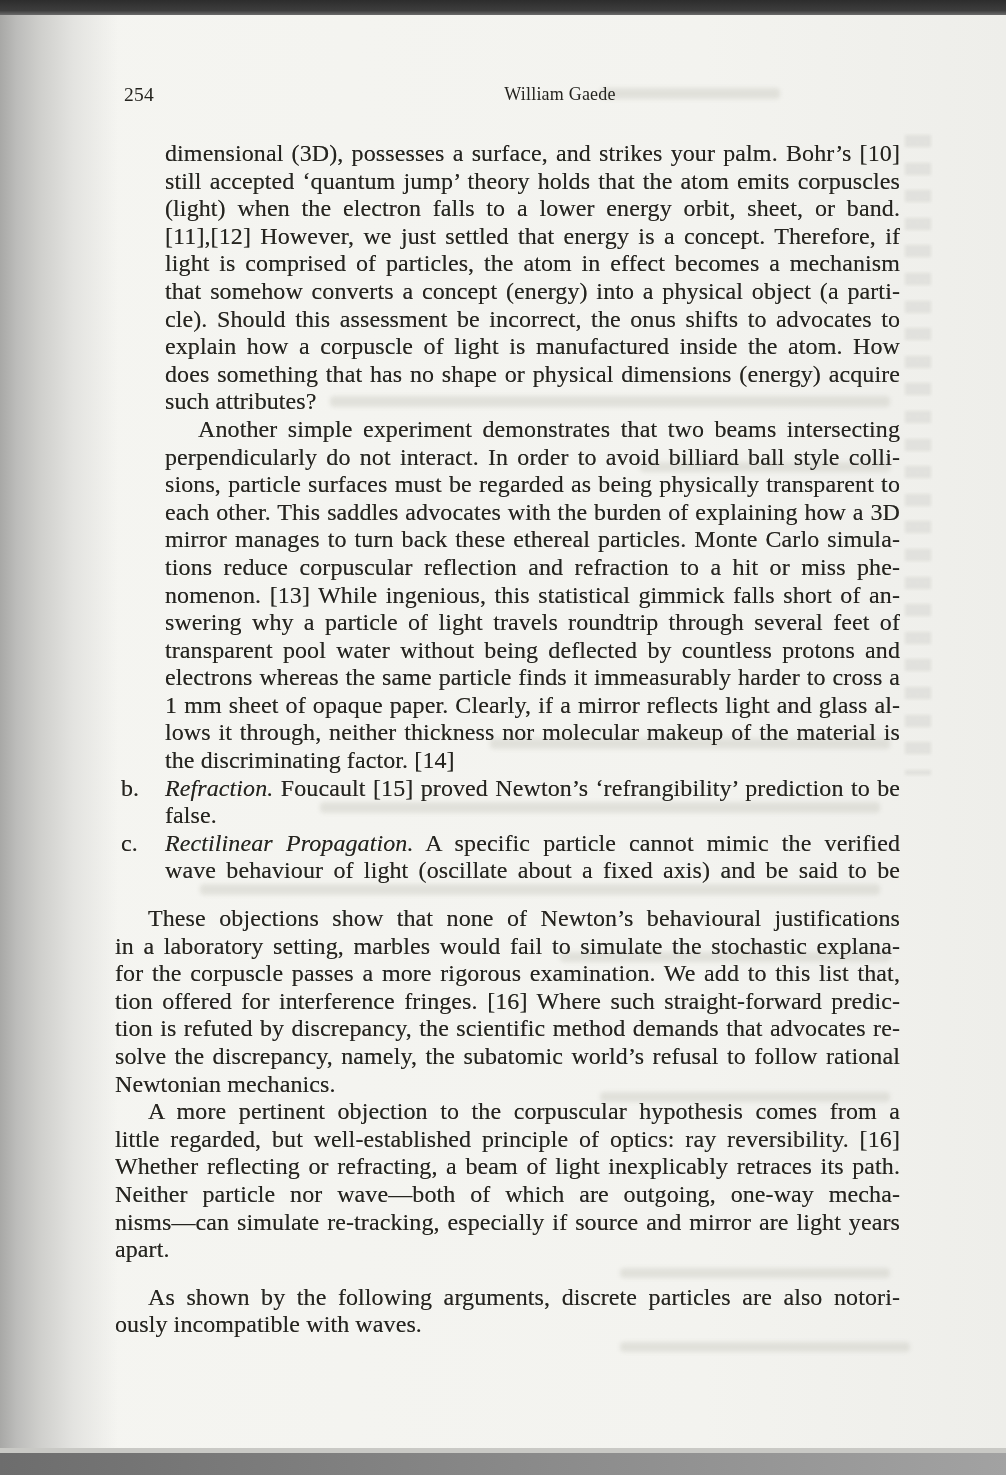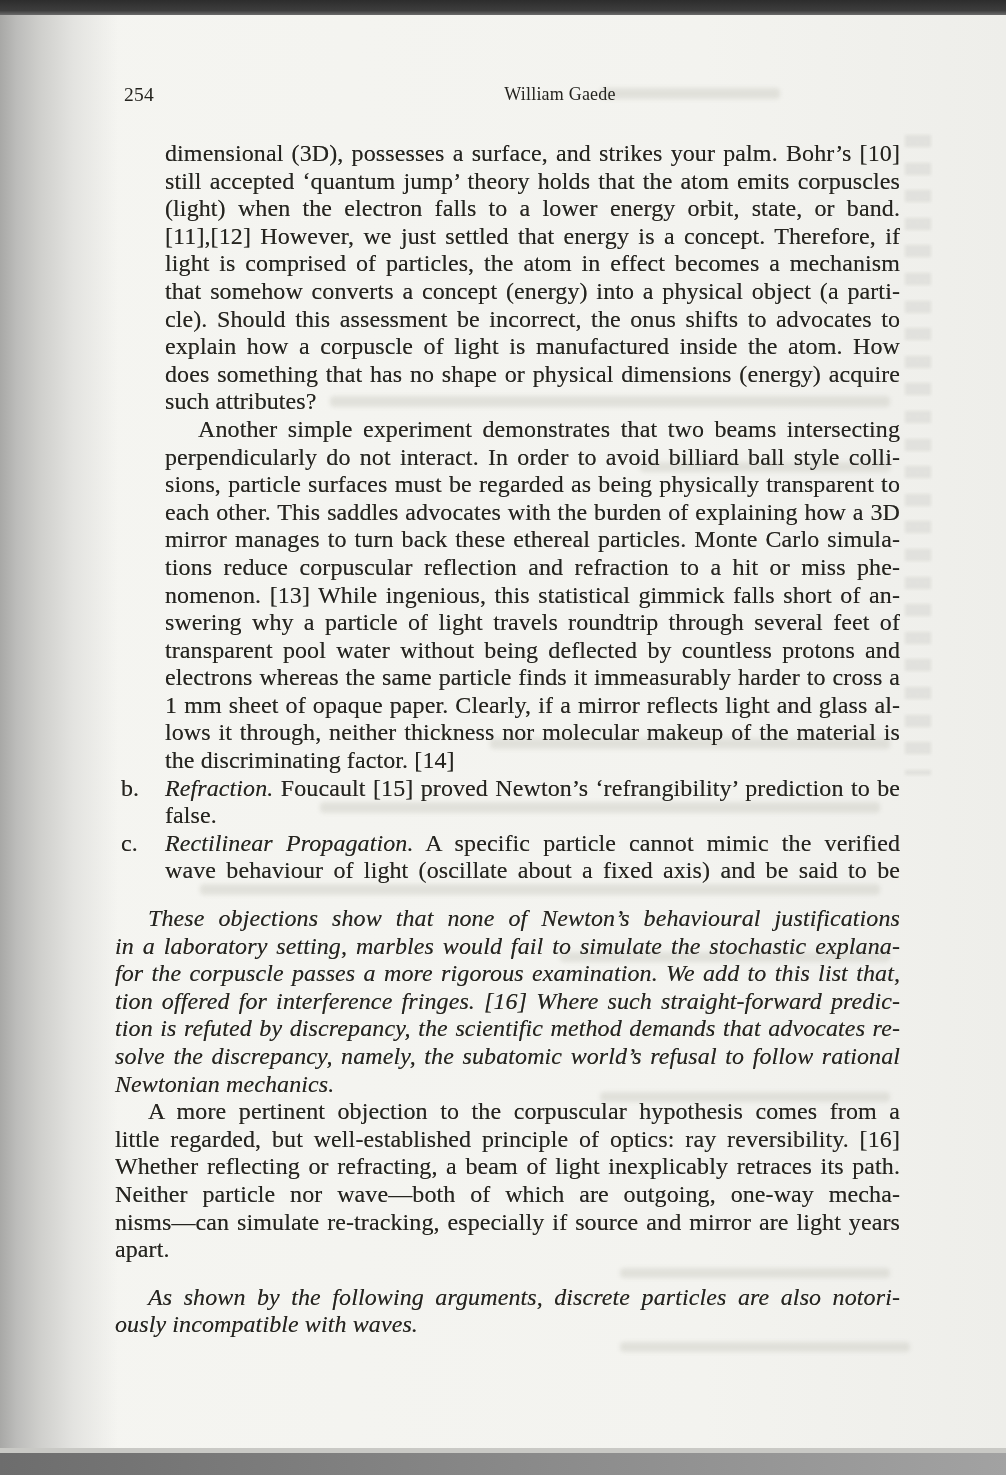--- a/index.html
+++ b/index.html
@@ -40,21 +40,21 @@
     font-size: 18px; letter-spacing: 0.2px; padding-left: 32px;
   }
   .body-text {
     position: absolute; left: 115px; top: 140px; width: 785px;
     font-size: 24px; line-height: 27.6px;
     letter-spacing: 0.1px;
     text-shadow: 0 0 0.5px rgba(45,44,38,0.55);
   }
   .block { position: relative; }
   .block.item { padding-left: 50px; }
-  .block.gap  { margin-top: 20px; font-style: italic; }
+  .block.gap  { margin-top: 20px; }
   .marker { position: absolute; left: 6px; top: 0; }
   .line { text-align: justify; text-align-last: justify; white-space: normal; }
   .line.last { text-align-last: left; }
   .line.find { text-indent: 33px; }
   .bleed-artifact {
     position: absolute;
     background: #d2d2ca;
     opacity: 0.55;
     filter: blur(2px);
     border-radius: 4px;
@@ -91,21 +91,21 @@
 
   <div class="header-row">
     <span class="page-number">254</span>
     <span class="running-title">William Gaede</span>
   </div>
 
   <div class="body-text">
       <div class="block item">
         <div class="line">dimensional (3D), possesses a surface, and strikes your palm. Bohr’s [10]</div>
         <div class="line">still accepted ‘quantum jump’ theory holds that the atom emits corpuscles</div>
-        <div class="line">(light) when the electron falls to a lower energy orbit, state, or band.</div>
+        <div class="line">(light) when the electron falls to a lower energy orbit, sheet, or band.</div>
         <div class="line">[11],[12] However, we just settled that energy is a concept. Therefore, if</div>
         <div class="line">light is comprised of particles, the atom in effect becomes a mechanism</div>
         <div class="line">that somehow converts a concept (energy) into a physical object (a parti-</div>
         <div class="line">cle). Should this assessment be incorrect, the onus shifts to advocates to</div>
         <div class="line">explain how a corpuscle of light is manufactured inside the atom. How</div>
         <div class="line">does something that has no shape or physical dimensions (energy) acquire</div>
         <div class="line last">such attributes?</div>
       </div>
       <div class="block item">
         <div class="line find">Another simple experiment demonstrates that two beams intersecting</div>

